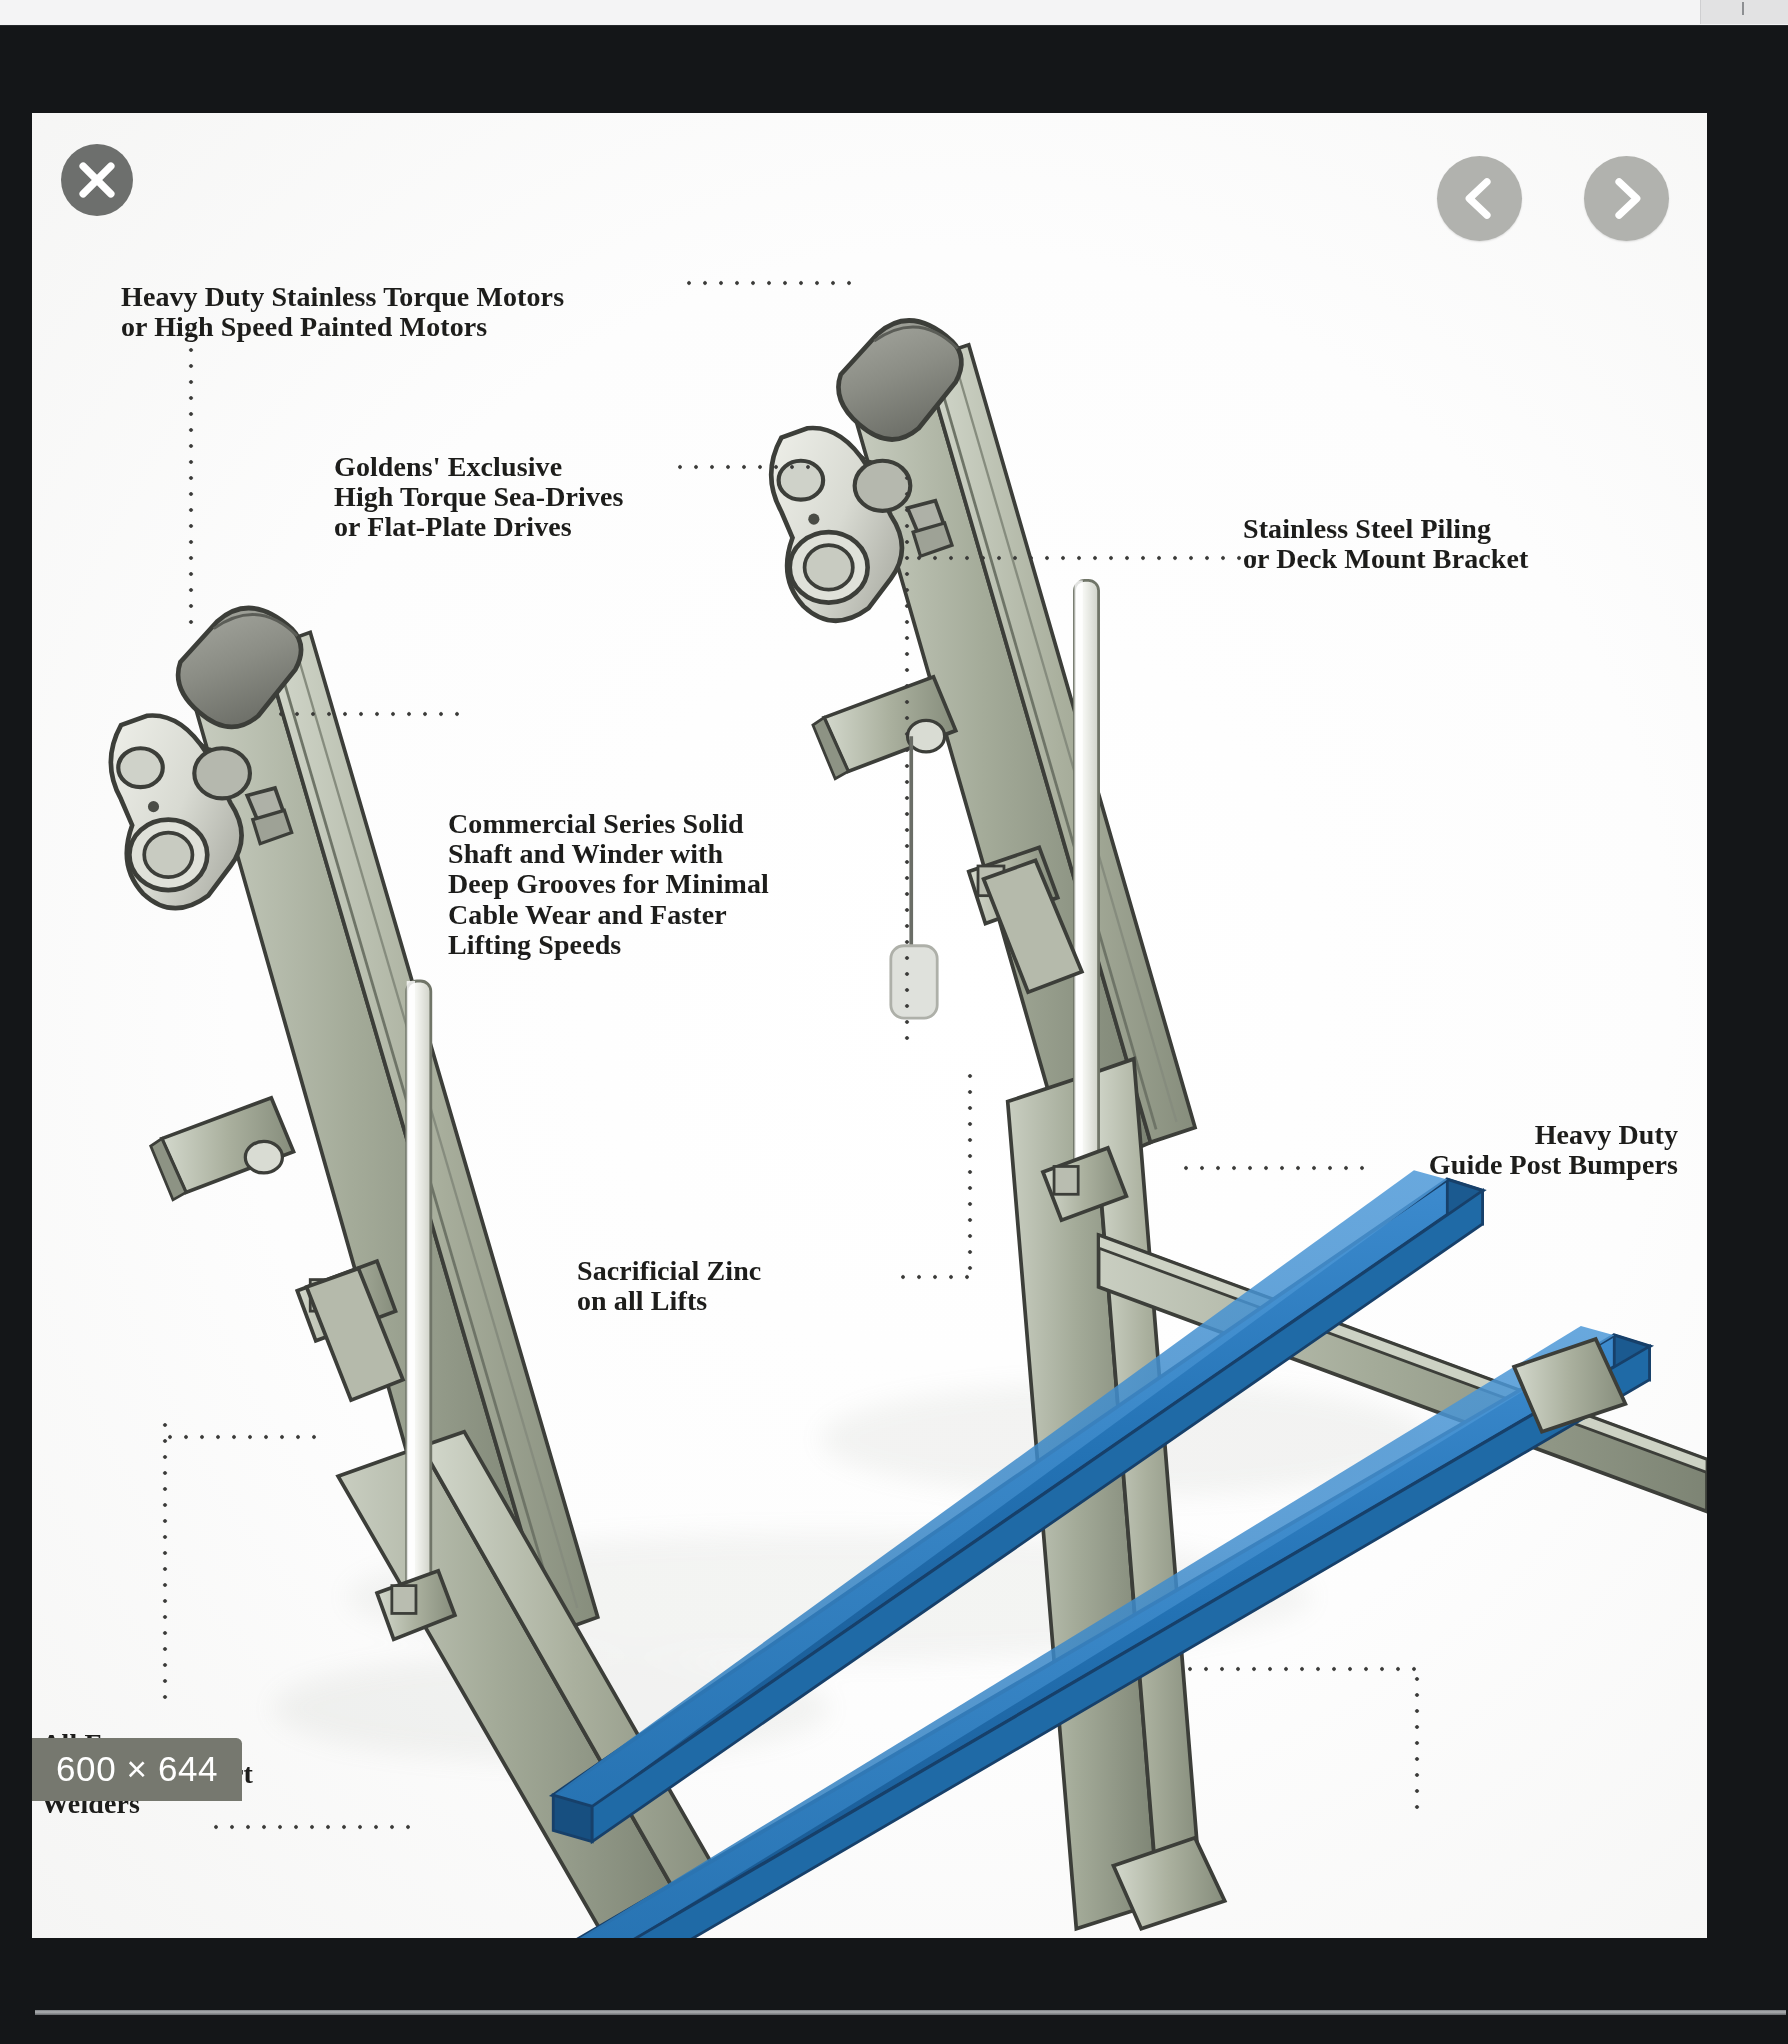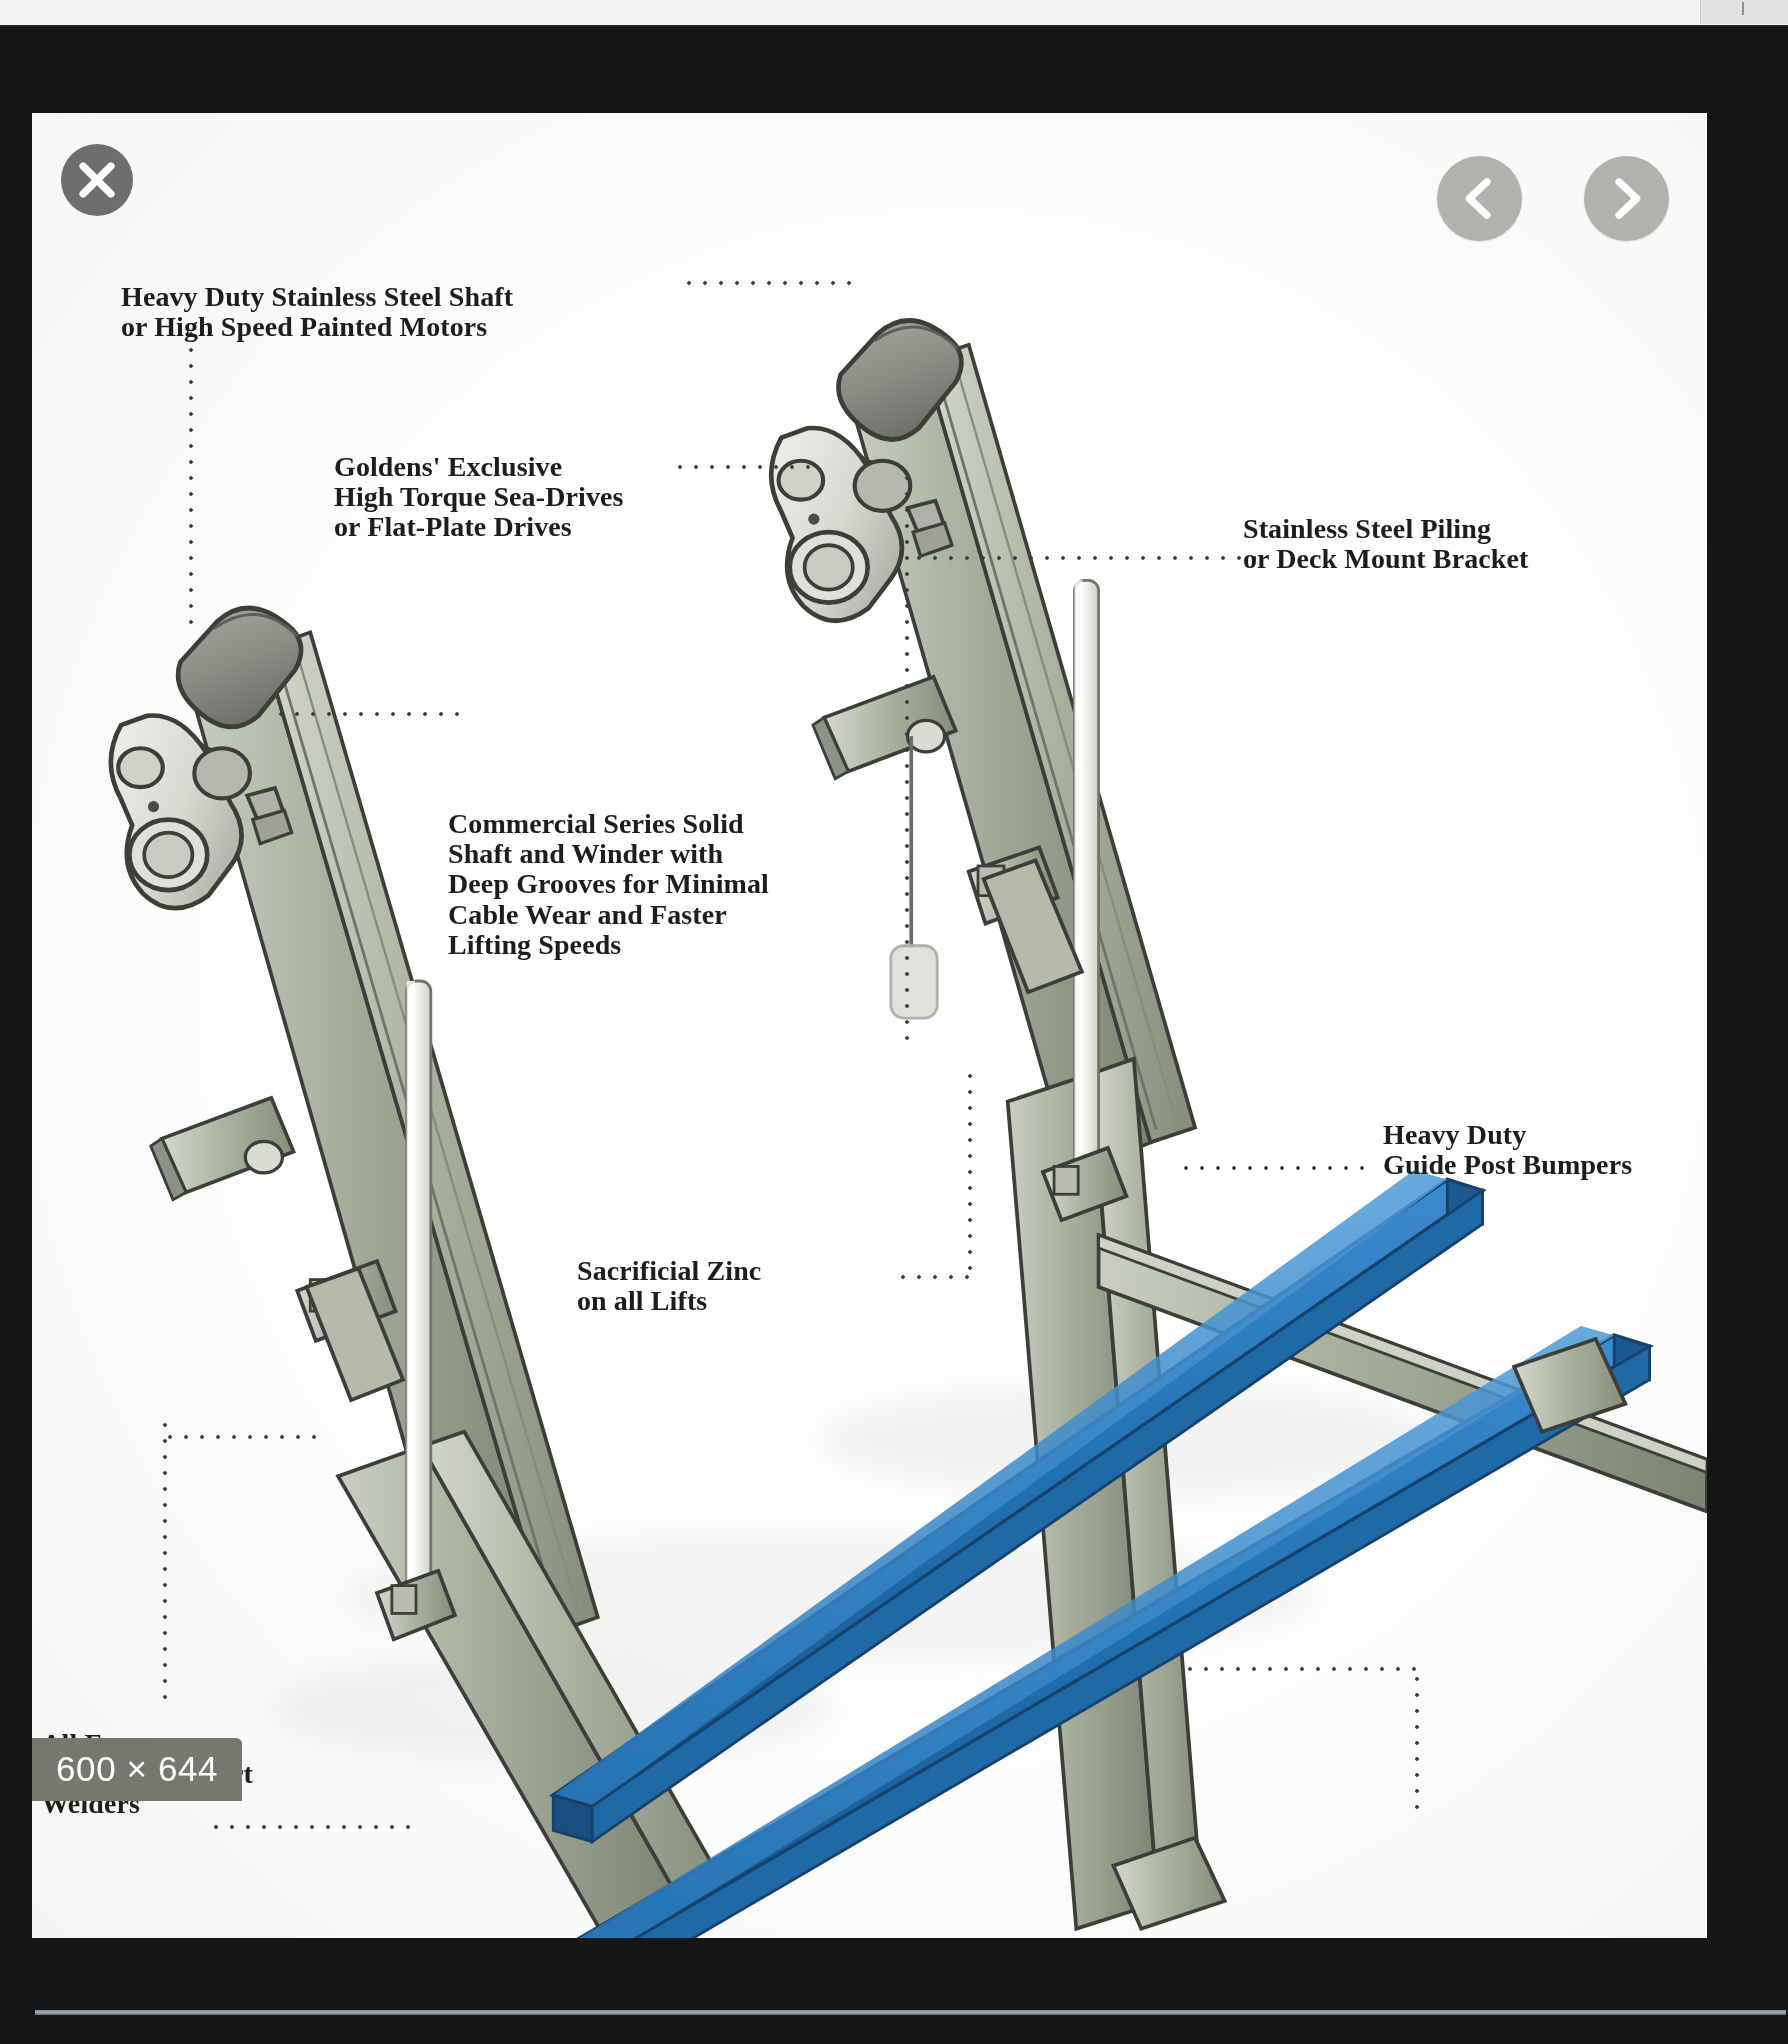--- a/index.html
+++ b/index.html
@@ -364,37 +364,37 @@
       <div class="leader leader-h" style="left:241px; top:598px; width:195px;"></div>
       <div class="leader leader-h" style="left:1146px; top:1052px; width:197px;"></div>
       <div class="leader leader-h" style="left:863px; top:1161px; width:74px;"></div>
       <div class="leader leader-v" style="left:935px; top:955px; height:211px;"></div>
       <div class="leader leader-v" style="left:130px; top:1304px; height:292px;"></div>
       <div class="leader leader-h" style="left:130px; top:1321px; width:158px;"></div>
       <div class="leader leader-h" style="left:176px; top:1711px; width:213px;"></div>
       <div class="leader leader-h" style="left:1150px; top:1553px; width:237px;"></div>
       <div class="leader leader-v" style="left:1382px; top:1558px; height:139px;"></div>
 
-      <div class="callout" style="left:89px; top:169px; width:538px;">Heavy Duty Stainless Steel Shaft
+      <div class="callout" style="left:89px; top:169px; width:538px;">Heavy Duty Stainless Torque Motors
 or High Speed Painted Motors</div>
 
       <div class="callout" style="left:302px; top:339px; width:390px;">Goldens' Exclusive
 High Torque Sea-Drives
 or  Flat-Plate Drives</div>
 
       <div class="callout" style="left:1211px; top:401px; width:390px;">Stainless Steel Piling
 or Deck Mount Bracket</div>
 
       <div class="callout" style="left:416px; top:696px; width:427px;">Commercial Series Solid
 Shaft and Winder with
 Deep Grooves for Minimal
 Cable Wear and Faster
 Lifting Speeds</div>
 
-      <div class="callout" style="left:1351px; top:1007px; width:334px;">Heavy Duty
+      <div class="callout" style="left:1312px; top:1007px; width:334px;text-align:right;">Heavy Duty
 Guide Post Bumpers</div>
 
       <div class="callout" style="left:9.3px; top:1616px; width:306px;">All Frames are
 welded by Expert
 Welders</div>
 
       <div class="callout" style="left:545px; top:1143px; width:278px;">Sacrificial Zinc
 on all Lifts</div>
 
 

